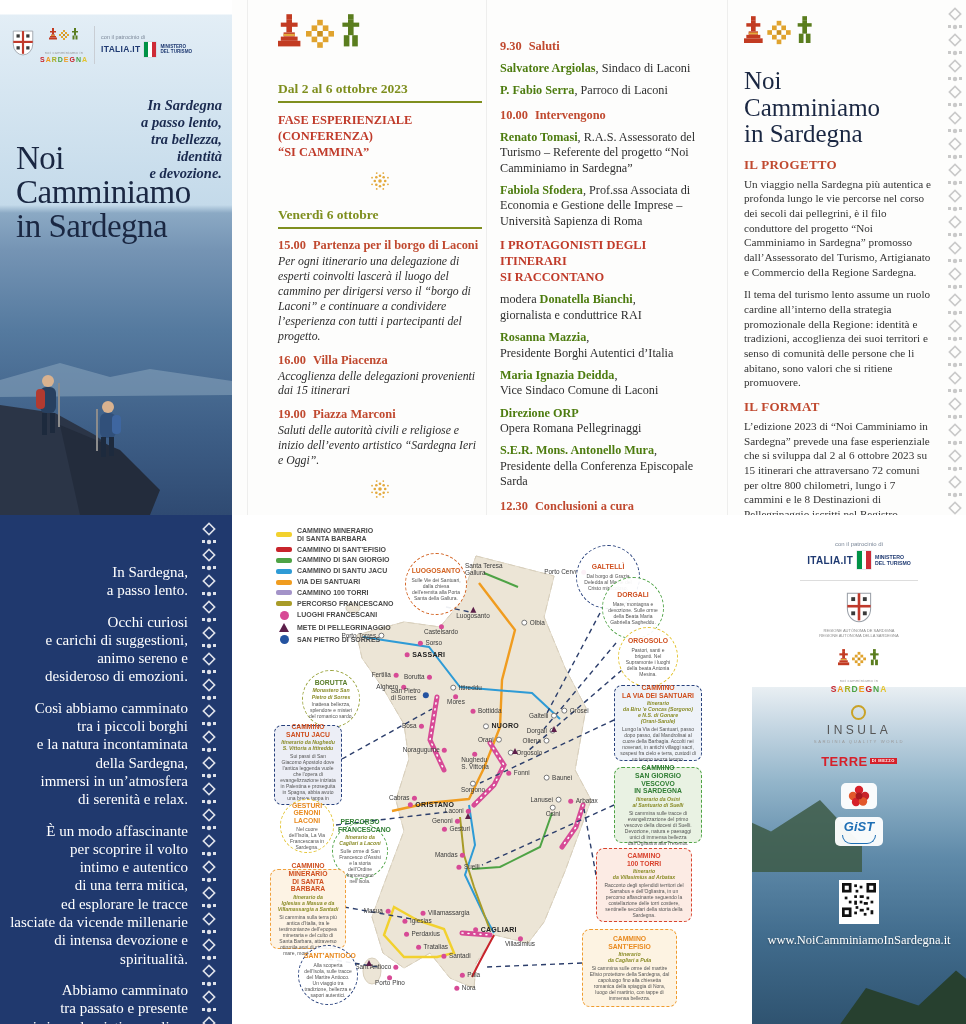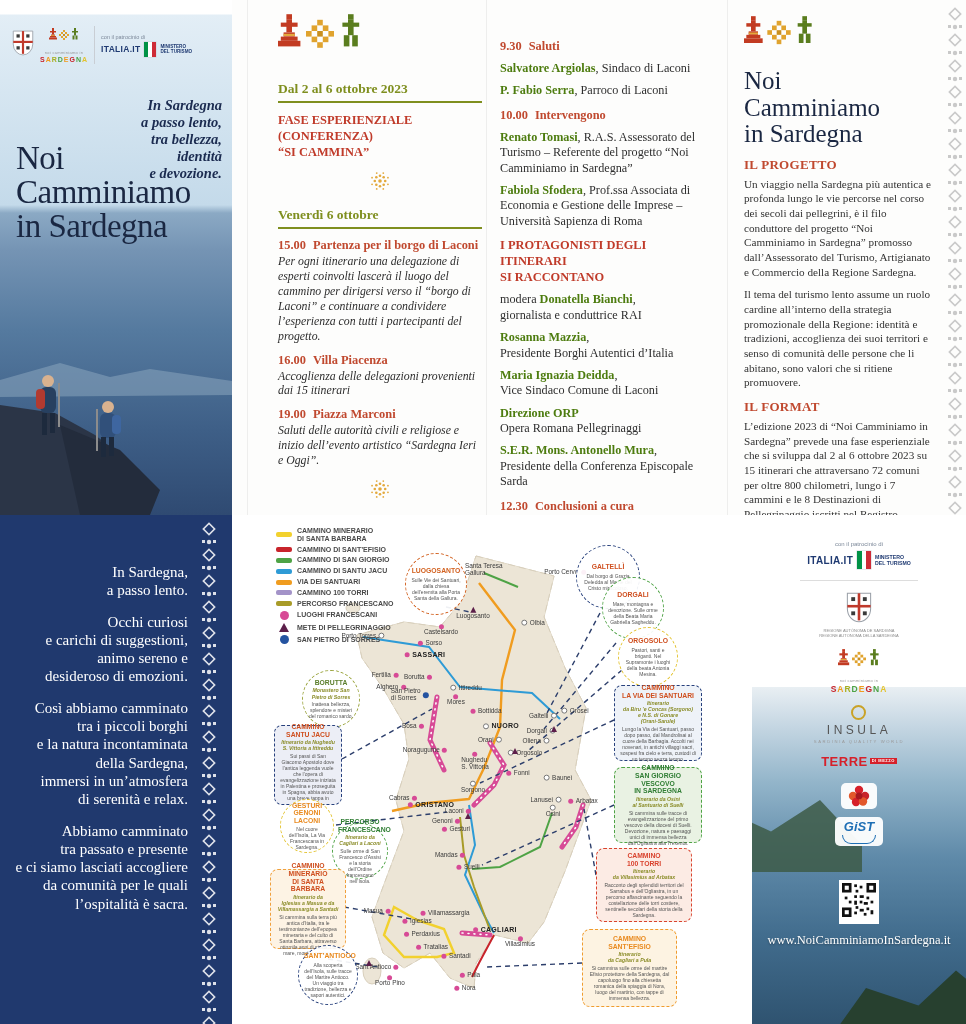--- a/index.html
+++ b/index.html
@@ -468,20 +468,28 @@
         <p>Occhi curiosi
 e carichi di suggestioni,
 animo sereno e
 desideroso di emozioni.</p>
         <p>Così abbiamo camminato
 tra i piccoli borghi
 e la natura incontaminata
 della Sardegna,
 immersi in un’atmosfera
 di serenità e relax.</p>
+        <p>È un modo affascinante
+per scoprire il volto
+intimo e autentico
+di una terra mitica,
+ed esplorare le tracce
+lasciate da vicende millenarie
+di intensa devozione e
+spiritualità.</p>
         <p>Abbiamo camminato
 tra passato e presente
 e ci siamo lasciati accogliere
 da comunità per le quali
 l’ospitalità è sacra.</p>
       </div>
     <div class="lace" id="lace-white" style="right:4px;width:30px;"><svg width="22" height="509" viewBox="0 0 22 509">
           <rect x="7" y="10" width="8" height="8" transform="rotate(45 11 14)" fill="none" stroke="rgba(255,255,255,.85)" stroke-width="1.6"></rect>
           <circle cx="11" cy="27" r="2.2" fill="rgba(255,255,255,.85)"></circle>
           <rect x="4" y="25" width="3" height="3" fill="rgba(255,255,255,.85)"></rect>

